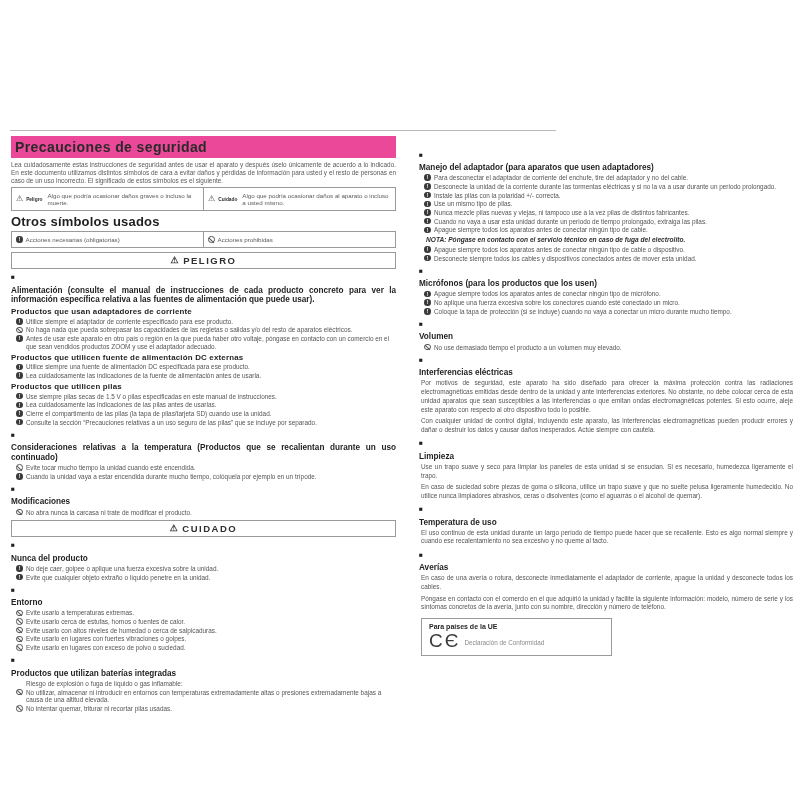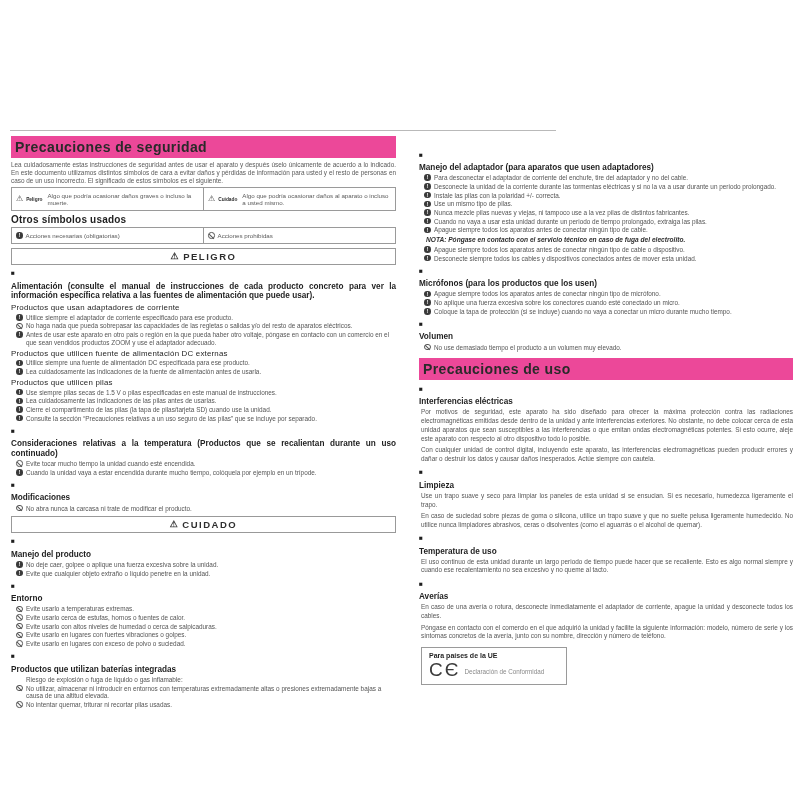--- a/index.html
+++ b/index.html
@@ -16,46 +16,46 @@
   .intro{font-size:6.4px;line-height:8px;text-align:justify;color:#5a5a5a;margin:1px 0 2px 0;}
 
   .symtable{border:1px solid #9a9a9a;display:flex;margin:1px 0 2px 0;}
   .symcell{flex:1;display:flex;align-items:center;gap:3px;padding:2.5px 4px;min-height:17px;}
   .symcell + .symcell{border-left:1px solid #9a9a9a;}
   .symrow .symcell{min-height:10px;}
   .tri{font-size:8px;line-height:1;color:#3c3c3c;flex:0 0 auto;}
   .symlabel{font-size:4.8px;font-weight:bold;color:#2e2e2e;flex:0 0 auto;margin-right:2px;}
   .symtext{font-size:6.2px;line-height:7.4px;color:#5a5a5a;flex:1;}
 
-  .minihead{font-size:10px;font-weight:bold;color:#1f1f1f;margin:3px 0 2px 0;letter-spacing:.2px;}
+  .minihead{font-size:13px;font-weight:bold;color:#1f1f1f;margin:3px 0 2px 0;letter-spacing:.2px;}
 
   .alertbar{border:1px solid #999;display:flex;justify-content:center;align-items:center;gap:3px;
             padding:2px 0;margin:3.5px 0 3px 0;font-weight:bold;font-size:9.5px;
             letter-spacing:1.5px;color:#2e2e2e;}
   .alertbar .tri{font-size:9px;}
 
   .section{display:flex;gap:4px;margin:3.5px 0 1.5px 0;font-weight:bold;font-size:8.2px;
            line-height:9.6px;color:#1f1f1f;text-align:justify;flex-direction:column;}
   .sq{font-size:6.5px;line-height:9.6px;flex:0 0 auto;color:#1f1f1f;}
-  .subhead{font-size:7.9px;font-weight:normal;color:#1f1f1f;margin:2.5px 0 1.5px 0;letter-spacing:.2px;}
+  .subhead{font-size:7.9px;font-weight:bold;color:#1f1f1f;margin:2.5px 0 1.5px 0;letter-spacing:.2px;}
 
   .item{display:flex;gap:3.5px;margin:1.1px 0 1.1px 5px;font-size:6.4px;line-height:7.6px;color:#555;}
   .item.plain{margin-left:15px;}
   .item-text{flex:1;}
   .ic{flex:0 0 auto;margin-top:.3px;box-sizing:border-box;}
   .ic-must{width:6.5px;height:6.5px;border-radius:50%;background:#3a3a3a;color:#fff;
            font-size:5.2px;line-height:6.6px;text-align:center;font-weight:bold;}
   .ic-prohibit{width:6.5px;height:6.5px;border-radius:50%;border:1px solid #555;position:relative;}
   .ic-prohibit::before{content:"";position:absolute;left:-0.6px;top:2.2px;width:7px;height:1px;
            background:#555;transform:rotate(45deg);}
 
   .para{font-size:6.4px;line-height:8.8px;text-align:justify;color:#555;margin:1px 0 2.5px 2px;}
   .note{font-size:6.6px;font-weight:bold;font-style:italic;color:#2e2e2e;margin:2.5px 0 2.5px 7px;}
 
-  .cebox{border:1px solid #9a9a9a;width:146px;padding:4px 7px 5px 7px;margin:6px 0 4px 2px;box-sizing:border-box;}
+  .cebox{border:1px solid #9a9a9a;width:191px;padding:4px 7px 5px 7px;margin:6px 0 4px 2px;box-sizing:border-box;}
   .cebox-title{font-size:7px;font-weight:bold;color:#1f1f1f;margin-bottom:1px;}
   .ce-row{display:flex;align-items:center;gap:4px;}
   .ce-mark{font-size:19px;line-height:19px;letter-spacing:2px;color:#3c3c3c;}
   .ce-text{font-size:6.3px;color:#8a8a8a;margin-top:4px;}
 </style>
 </head>
 <body>
 
 <div class="page">
   <div class="top-rule"></div>
@@ -151,21 +151,21 @@
       <div class="item">
         <span class="ic ic-prohibit"></span>
         <span class="item-text">No abra nunca la carcasa ni trate de modificar el producto.</span>
       </div>
       <div class="alertbar">
         <span class="tri">⚠</span>
         <span>CUIDADO</span>
       </div>
       <div class="section">
         <span class="sq">■</span>
-        <span class="sec-text">Manejo del producto</span>
+        <span class="sec-text">Nunca del producto</span>
       </div>
       <div class="item">
         <span class="ic ic-must">!</span>
         <span class="item-text">No deje caer, golpee o aplique una fuerza excesiva sobre la unidad.</span>
       </div>
       <div class="item">
         <span class="ic ic-must">!</span>
         <span class="item-text">Evite que cualquier objeto extraño o líquido penetre en la unidad.</span>
       </div>
       <div class="section">
@@ -267,21 +267,20 @@
         <span class="item-text">Coloque la tapa de protección (si se incluye) cuando no vaya a conectar un micro durante mucho tiempo.</span>
       </div>
       <div class="section">
         <span class="sq">■</span>
         <span class="sec-text">Volumen</span>
       </div>
       <div class="item">
         <span class="ic ic-prohibit"></span>
         <span class="item-text">No use demasiado tiempo el producto a un volumen muy elevado.</span>
       </div>
-      <div class="title-bar">Precauciones de uso</div>
       <div class="section">
         <span class="sq">■</span>
         <span class="sec-text">Interferencias eléctricas</span>
       </div>
       <div class="para">Por motivos de seguridad, este aparato ha sido diseñado para ofrecer la máxima protección contra las radiaciones electromagnéticas emitidas desde dentro de la unidad y ante interferencias exteriores. No obstante, no debe colocar cerca de esta unidad aparatos que sean susceptibles a las interferencias o que emitan ondas electromagnéticas potentes. Si esto ocurre, aleje este aparato con respecto al otro dispositivo todo lo posible.</div>
       <div class="para">Con cualquier unidad de control digital, incluyendo este aparato, las interferencias electromagnéticas pueden producir errores y dañar o destruir los datos y causar daños inesperados. Actúe siempre con cautela.</div>
       <div class="section">
         <span class="sq">■</span>
         <span class="sec-text">Limpieza</span>
       </div>

